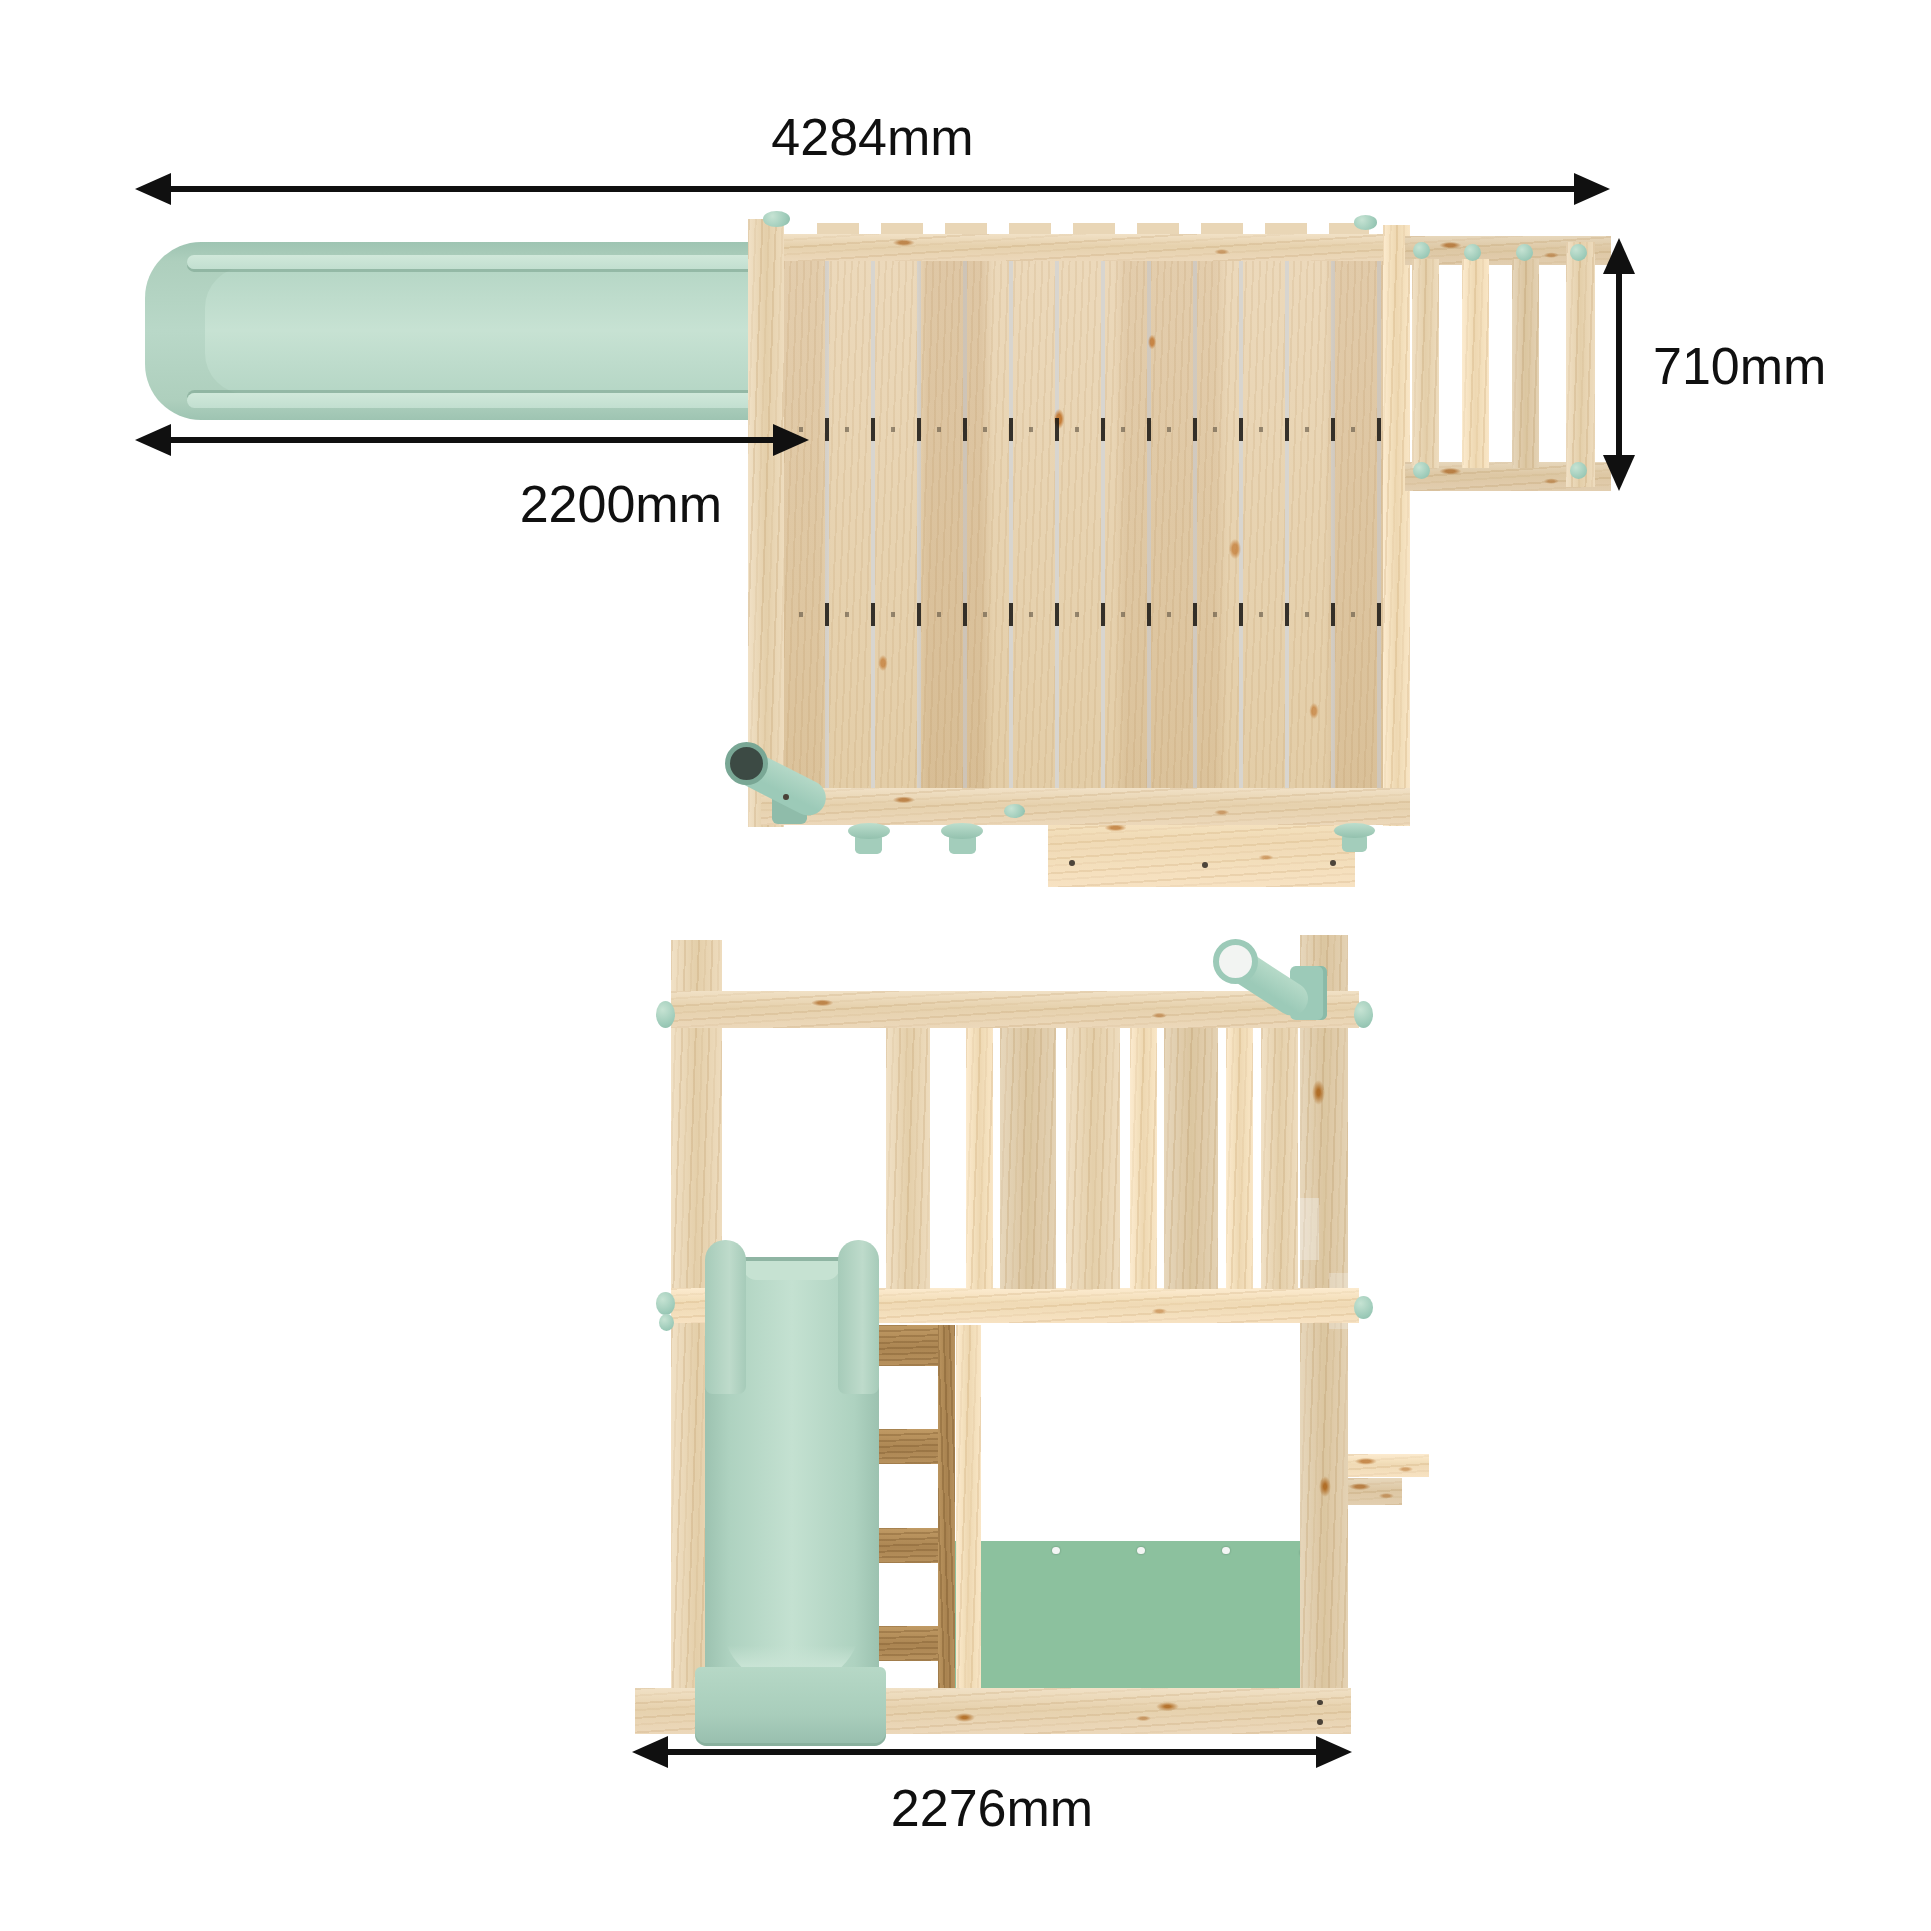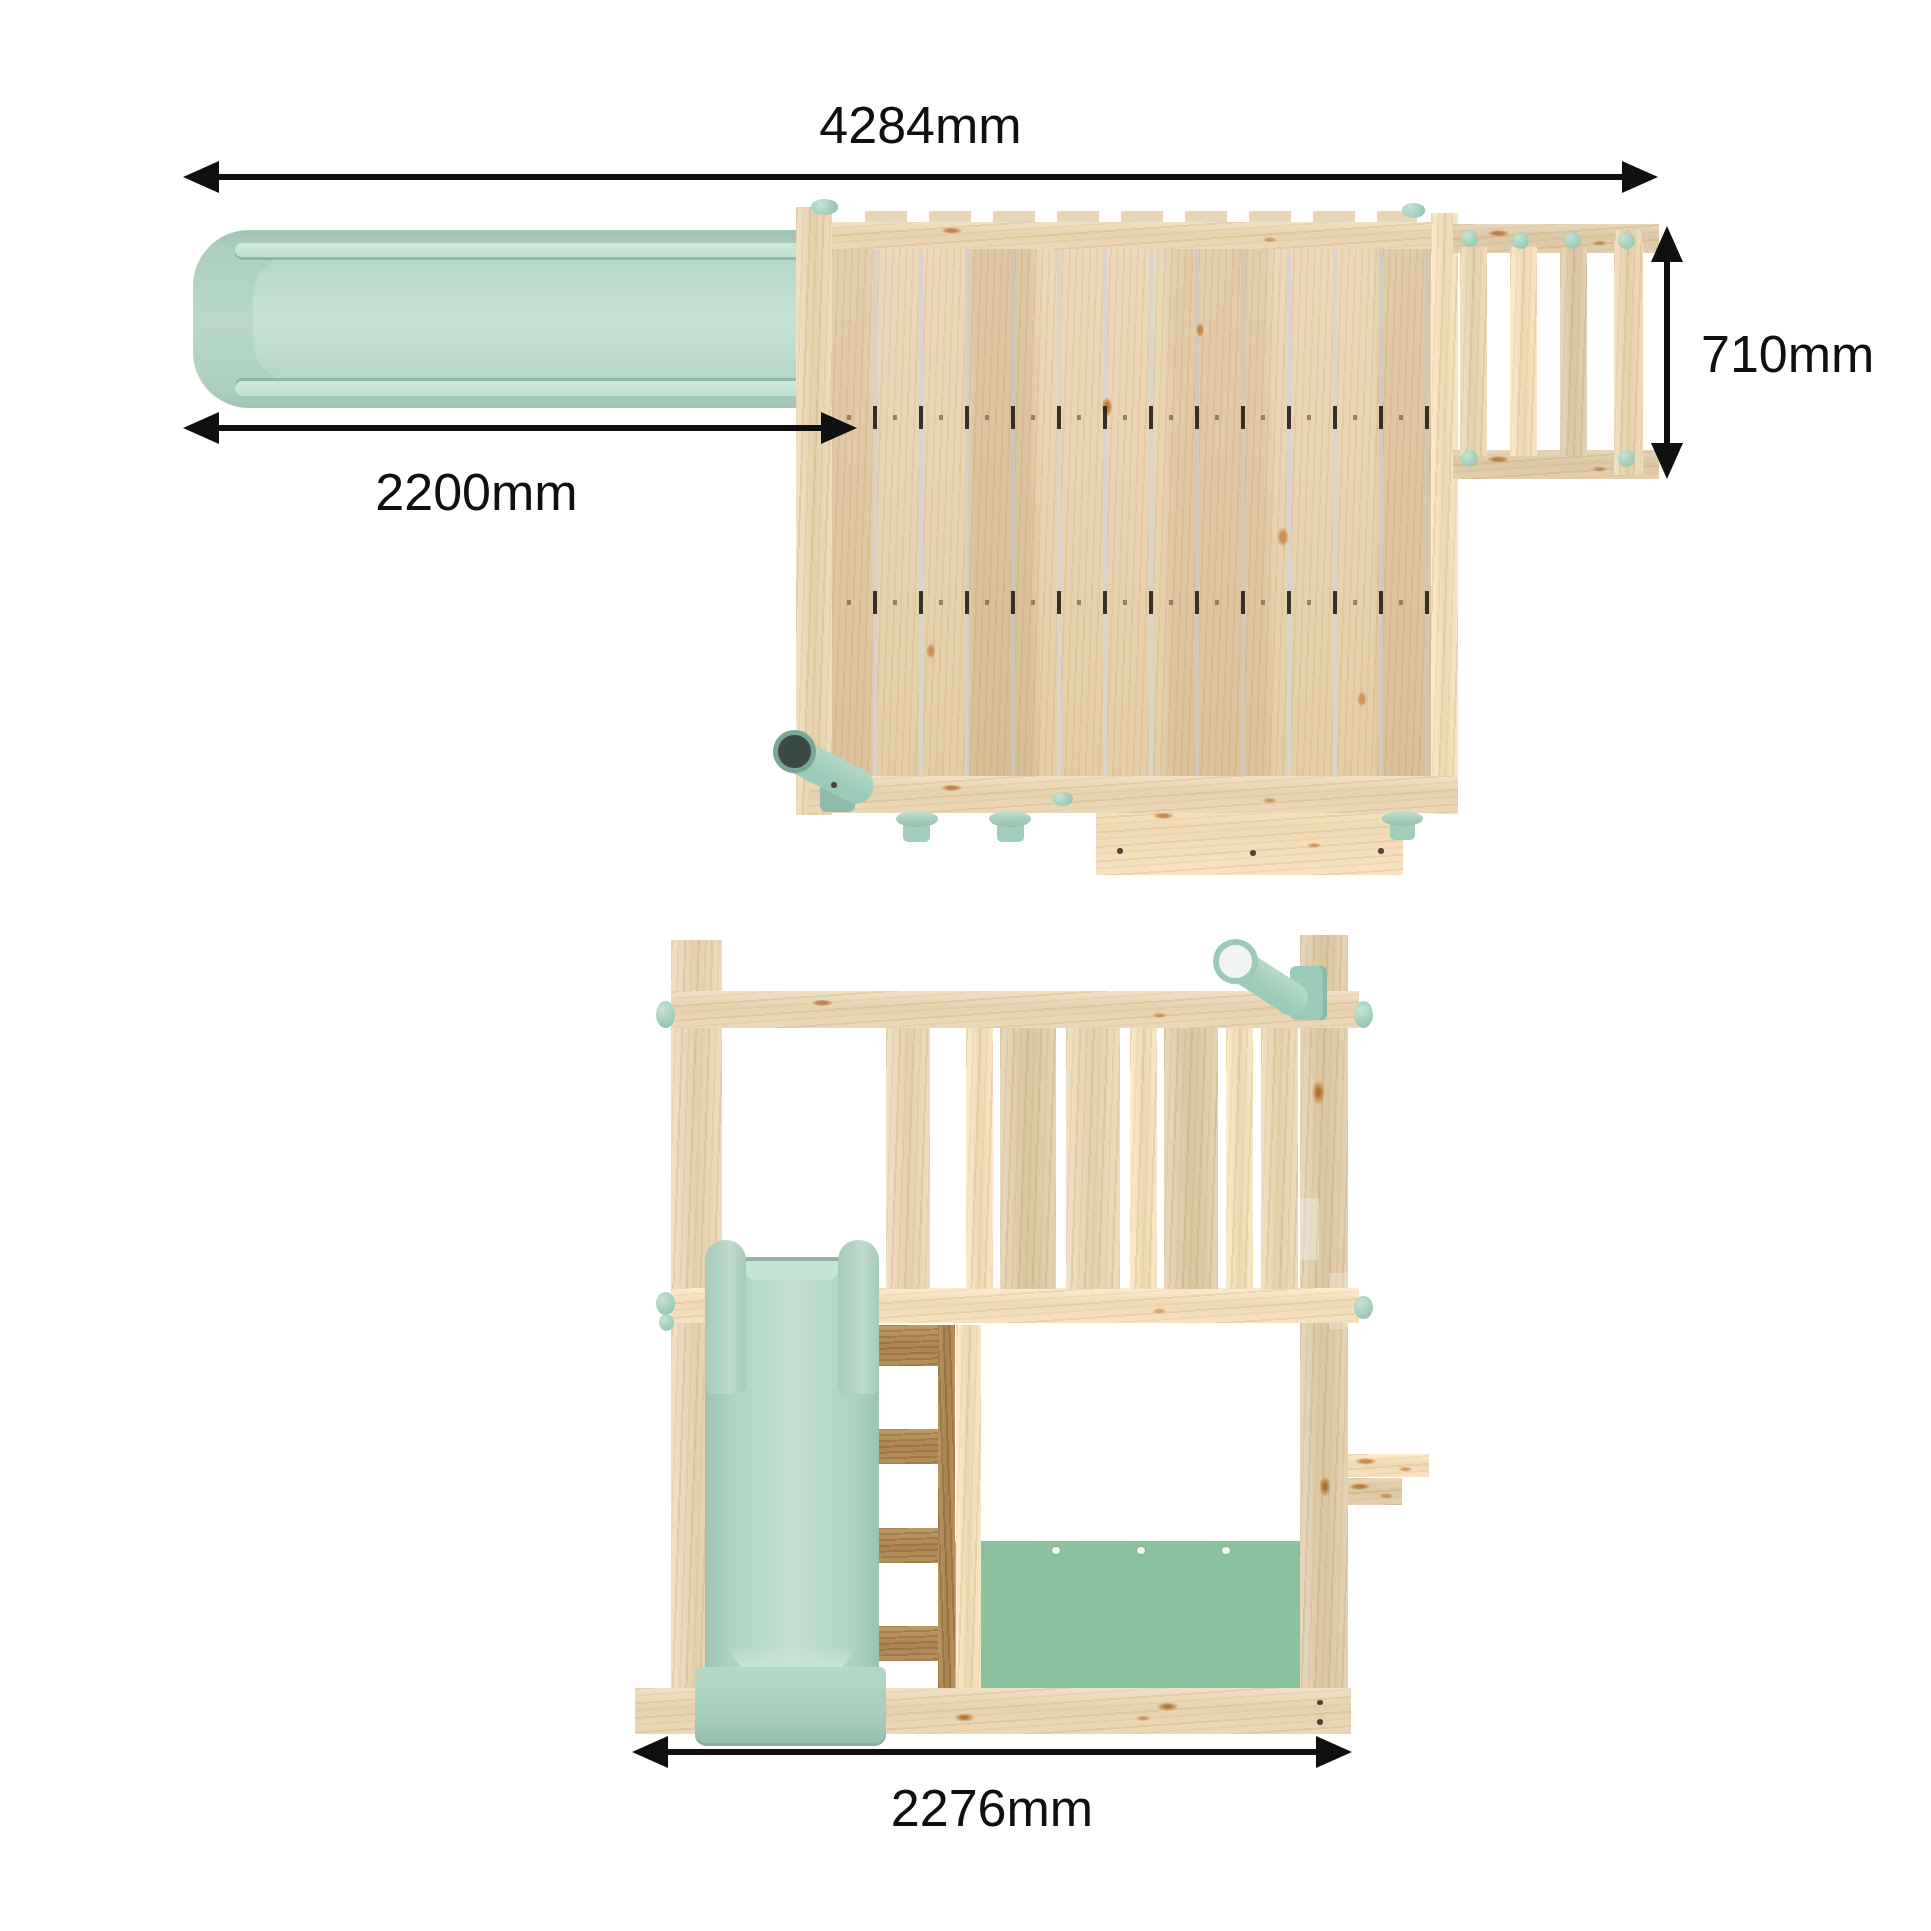--- a/index.html
+++ b/index.html
@@ -64,21 +64,21 @@
   .ah-right{border-top:16.4px solid transparent;border-bottom:16.4px solid transparent;border-left:36px solid var(--dimension-black,#101010);}
   .ah-up   {border-left:16.4px solid transparent;border-right:16.4px solid transparent;border-bottom:36px solid var(--dimension-black,#101010);}
   .ah-down {border-left:16.4px solid transparent;border-right:16.4px solid transparent;border-top:36px solid var(--dimension-black,#101010);}
   .dim-label{font-size:52px;line-height:1;color:var(--dimension-black,#101010);white-space:nowrap;}
 </style>
 </head>
 <body>
 
 <div id="canvas">
 
-  <div class="abs" style="left:0;top:4px;width:1675px;height:908px;margin-left:48px;">
+  <div class="abs" style="left:0;top:16px;width:1675px;height:908px;">
 
     <div class="abs mint-slide-plan" style="left:145px;top:226px;width:664px;height:178px;">
       <div class="abs mint-channel" style="left:60px;top:25px;width:604px;height:127px;"></div>
       <div class="abs mint-ridge" style="left:42px;top:12.6px;width:622px;height:14.5px;box-shadow:0 2.9px 0 rgba(120,160,140,.55);"></div>
       <div class="abs mint-ridge" style="left:42px;top:151px;width:622px;height:14.5px;box-shadow:0 -2.9px 0 rgba(120,160,140,.55);"></div>
     </div>
 
     <div class="abs plankfield" style="left:783px;top:241px;width:601px;height:537px;"></div>
     <div class="abs joint" style="left:783px;top:402px;width:601px;height:23px;">
       <div class="abs joint-dots" style="left:0;top:8.7px;width:601px;height:5.8px;"></div>
@@ -138,21 +138,21 @@
       <div class="abs dim-label" style="left:0;right:0;top:-62px;text-align:center;">4284mm</div>
       <div class="abs ah ah-left" style="left:0;top:0;"></div>
       <div class="abs dim-line-h" style="left:29px;right:29px;top:12.6px;"></div>
       <div class="abs ah ah-right" style="right:0;top:0;"></div>
     </div>
 
     <div class="abs" style="left:135px;top:408px;width:674px;height:33px;">
       <div class="abs ah ah-left" style="left:0;top:0;"></div>
       <div class="abs dim-line-h" style="left:29px;right:29px;top:12.6px;"></div>
       <div class="abs ah ah-right" style="right:0;top:0;"></div>
-      <div class="abs dim-label" style="left:0;right:87px;top:54px;text-align:center;">2200mm</div>
+      <div class="abs dim-label" style="left:0;right:87px;top:54px;text-align:right;">2200mm</div>
     </div>
 
     <div class="abs" style="left:1603px;top:222px;width:33px;height:253px;">
       <div class="abs ah ah-up" style="left:0;top:0;"></div>
       <div class="abs dim-line-v" style="left:12.6px;top:29px;bottom:29px;"></div>
       <div class="abs ah ah-down" style="left:0;bottom:0;"></div>
       <div class="abs dim-label" style="left:50px;top:102px;text-align:right;">710mm</div>
     </div>
   </div>
 

